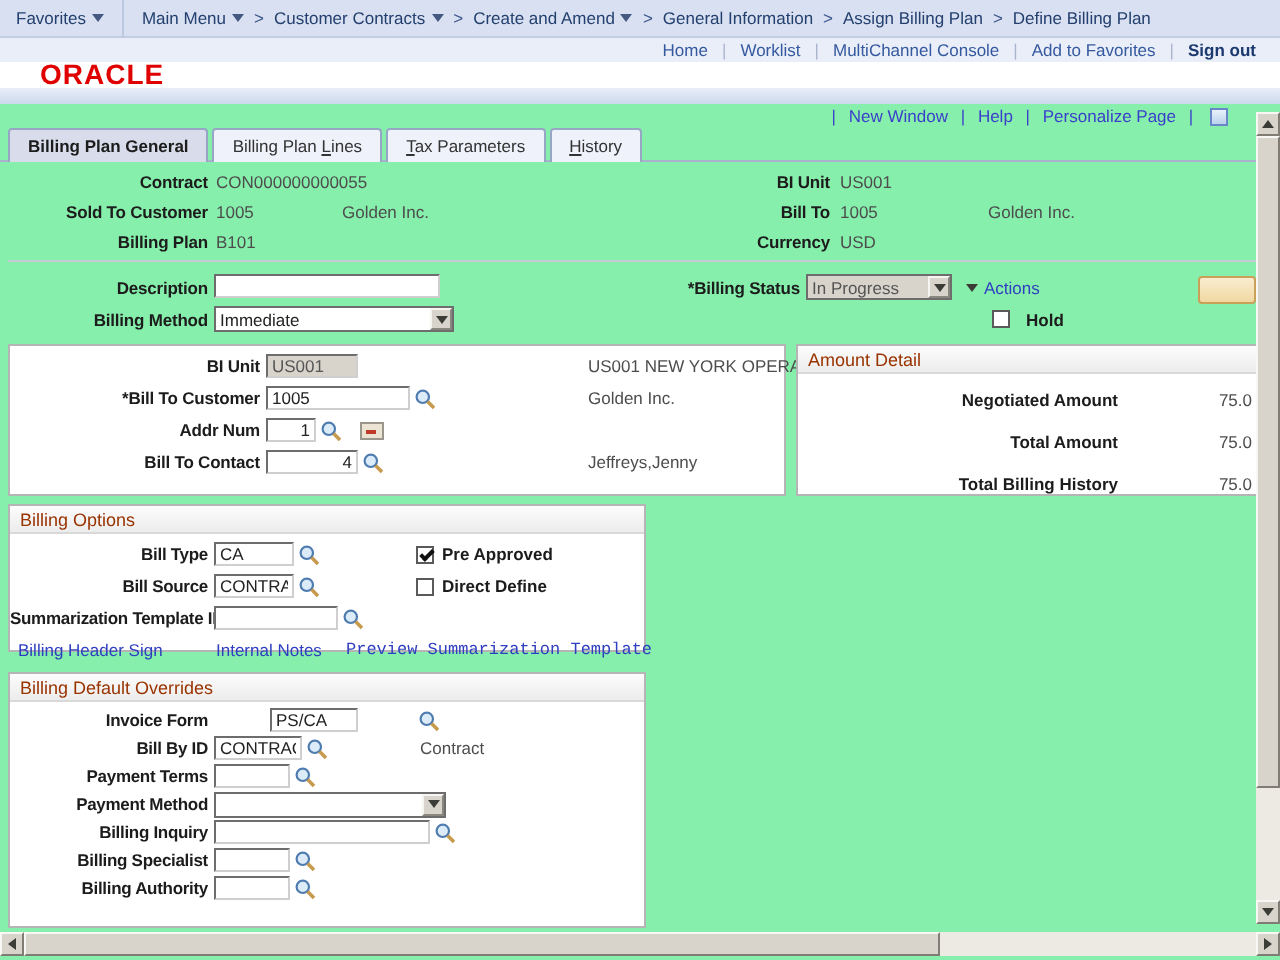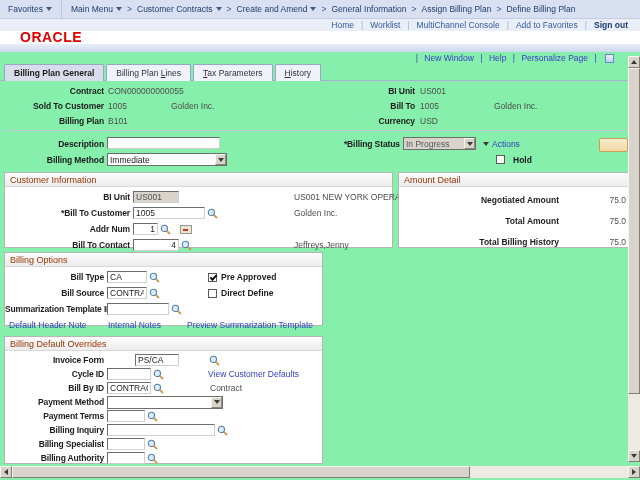--- a/index.html
+++ b/index.html
@@ -179,21 +179,20 @@
     <span class="ddl-btn">
         <span class="tri-dn"></span>
       </span>
   </span>
   <span class="cb" style="position:absolute;left:496px;top:155px;"></span>
   <span class="cb-lbl" style="position:absolute;left:509px;top:155px;">Hold</span>
 
   <div class="beige-btn"></div>
 
   <div class="gbox" style="left:4px;top:172px;width:389px;height:76px;">
-    <div class="gbox-hd">Customer Information</div>
     <div class="crow" style="margin-top:2px;">
       <span class="rlbl">BI Unit</span>
       <input class="txt dis" style="width: 46px;" value="US001">
       <span class="desc">US001 NEW YORK OPERATIONS</span>
     </div>
     <div class="crow">
       <span class="rlbl">*Bill To Customer</span>
       <input class="txt" style="width: 72px;" value="1005">
       <span class="lookup"><svg width="11" height="11" viewBox="0 0 11 11">
             <circle cx="4.4" cy="4.4" r="3.1" fill="#dcebf8" stroke="#4f7cb0" stroke-width="1.1"></circle>
@@ -265,70 +264,61 @@
     </div>
     <div class="orow">
       <span class="rlbl">Summarization Template ID</span>
       <input class="txt" style="width: 62px;" value="">
       <span class="lookup"><svg width="11" height="11" viewBox="0 0 11 11">
             <circle cx="4.4" cy="4.4" r="3.1" fill="#dcebf8" stroke="#4f7cb0" stroke-width="1.1"></circle>
             <line x1="6.8" y1="6.8" x2="10" y2="10" stroke="#c79b4e" stroke-width="1.8"></line>
           </svg></span>
     </div>
     <div class="orow">
-      <span class="link" style="position:absolute;left:4px;">Default Header Note</span>
+      <span class="link" style="position:absolute;left:4px;">Billing Header Sign</span>
       <span class="link" style="position:absolute;left:103px;">Internal Notes</span>
-      <span class="link" style="position:absolute;left:182px;">Preview Summarization Template</span>
+      <span class="link" style="position:absolute;left:168px;font-family:Liberation Mono, monospace;">Preview Summarization Template</span>
     </div>
   </div>
 
   <div class="gbox" style="left:4px;top:336px;width:319px;height:128px;">
     <div class="gbox-hd">Billing Default Overrides</div>
     <div class="drow" style="margin-top:2px;gap:28px;">
       <span class="rlbl">Invoice Form</span>
       <input class="txt" style="width: 44px;" value="PS/CA">
       <span class="lookup"><svg width="11" height="11" viewBox="0 0 11 11">
             <circle cx="4.4" cy="4.4" r="3.1" fill="#dcebf8" stroke="#4f7cb0" stroke-width="1.1"></circle>
             <line x1="6.8" y1="6.8" x2="10" y2="10" stroke="#c79b4e" stroke-width="1.8"></line>
           </svg></span>
     </div>
     <div class="drow">
-      <span class="rlbl">Cycle ID</span>
-      <input class="txt" style="width: 44px;" value="">
-      <span class="lookup"><svg width="11" height="11" viewBox="0 0 11 11">
-            <circle cx="4.4" cy="4.4" r="3.1" fill="#dcebf8" stroke="#4f7cb0" stroke-width="1.1"></circle>
-            <line x1="6.8" y1="6.8" x2="10" y2="10" stroke="#c79b4e" stroke-width="1.8"></line>
-          </svg></span>
-      <span class="link" style="position:absolute;left:203px;">View Customer Defaults</span>
-    </div>
-    <div class="drow">
       <span class="rlbl">Bill By ID</span>
       <input class="txt" style="width: 44px;" value="CONTRACT">
       <span class="lookup"><svg width="11" height="11" viewBox="0 0 11 11">
             <circle cx="4.4" cy="4.4" r="3.1" fill="#dcebf8" stroke="#4f7cb0" stroke-width="1.1"></circle>
             <line x1="6.8" y1="6.8" x2="10" y2="10" stroke="#c79b4e" stroke-width="1.8"></line>
           </svg></span>
       <span class="desc" style="position:absolute;left:205px;color:#4d4d4d;">Contract</span>
+    </div>
+    <div class="drow">
+      <span class="rlbl">Payment Terms</span>
+      <input class="txt" style="width: 38px;" value="">
+      <span class="lookup"><svg width="11" height="11" viewBox="0 0 11 11">
+            <circle cx="4.4" cy="4.4" r="3.1" fill="#dcebf8" stroke="#4f7cb0" stroke-width="1.1"></circle>
+            <line x1="6.8" y1="6.8" x2="10" y2="10" stroke="#c79b4e" stroke-width="1.8"></line>
+          </svg></span>
     </div>
     <div class="drow">
       <span class="rlbl">Payment Method</span>
       <span class="ddl" style="width:116px;">
         <span class="ddl-val"></span>
         <span class="ddl-btn">
             <span class="tri-dn"></span>
           </span>
       </span>
-    </div>
-    <div class="drow">
-      <span class="rlbl">Payment Terms</span>
-      <input class="txt" style="width: 38px;" value="">
-      <span class="lookup"><svg width="11" height="11" viewBox="0 0 11 11">
-            <circle cx="4.4" cy="4.4" r="3.1" fill="#dcebf8" stroke="#4f7cb0" stroke-width="1.1"></circle>
-            <line x1="6.8" y1="6.8" x2="10" y2="10" stroke="#c79b4e" stroke-width="1.8"></line>
-          </svg></span>
     </div>
     <div class="drow">
       <span class="rlbl">Billing Inquiry</span>
       <input class="txt" style="width: 108px;" value="">
       <span class="lookup"><svg width="11" height="11" viewBox="0 0 11 11">
             <circle cx="4.4" cy="4.4" r="3.1" fill="#dcebf8" stroke="#4f7cb0" stroke-width="1.1"></circle>
             <line x1="6.8" y1="6.8" x2="10" y2="10" stroke="#c79b4e" stroke-width="1.8"></line>
           </svg></span>
     </div>
     <div class="drow">

